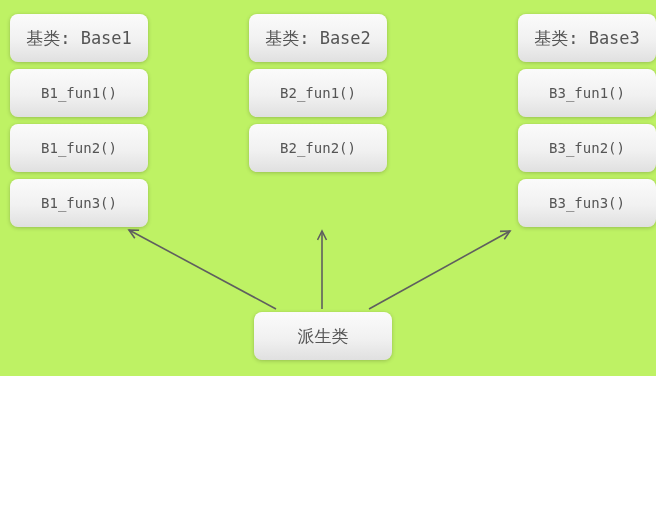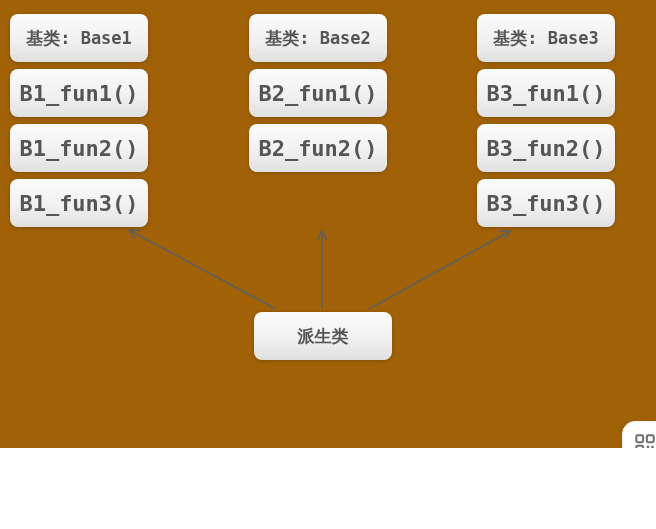--- a/index.html
+++ b/index.html
@@ -1,50 +1,49 @@
 <!DOCTYPE html>
 <html><head>
 <meta charset="utf-8">
 <style>
   html, body { margin: 0; padding: 0; background: #ffffff; }
   .stage {
     position: relative;
     width: 656px;
-    height: 448px;
-    background: #a16207;
+    height: 376px;
+    background: #bef264;
     overflow: hidden;
     font-family: "DejaVu Sans Mono", "DejaVu Sans", monospace;
-    font-weight: bold;
   }
   .col {
     position: absolute;
     display: flex;
     flex-direction: column;
     width: 138px;
   }
   .col.base { gap: 7px; }
   .col.derived { gap: 6px; text-align: right; }
   .node {
     width: 138px;
     height: 48px;
     border-radius: 8px;
     background: linear-gradient(180deg, #fbfbfb 0%, #f1f1f1 55%, #e0e0e0 100%);
     box-shadow: 0 1px 4px rgba(0,0,0,0.20), 0 0 1px rgba(0,0,0,0.10);
     display: flex;
     align-items: center;
     justify-content: center;
-    font-size: 22px;
+    font-size: 14px;
     color: #555555;
     white-space: nowrap;
     box-sizing: border-box;
   }
   .node.title-node { font-size: 17px; }
   #col-base1 { left: 10px;  top: 14px; }
   #col-base2 { left: 249px; top: 14px; }
-  #col-base3 { left: 477px; top: 14px; }
+  #col-base3 { left: 518px; top: 14px; }
   #col-derived { left: 254px; top: 312px; }
   svg.arrow-layer {
     position: absolute;
     left: 0; top: 0;
     width: 656px; height: 529px;
     pointer-events: none;
   }
   .fab {
     position: absolute;
     left: 622px;

